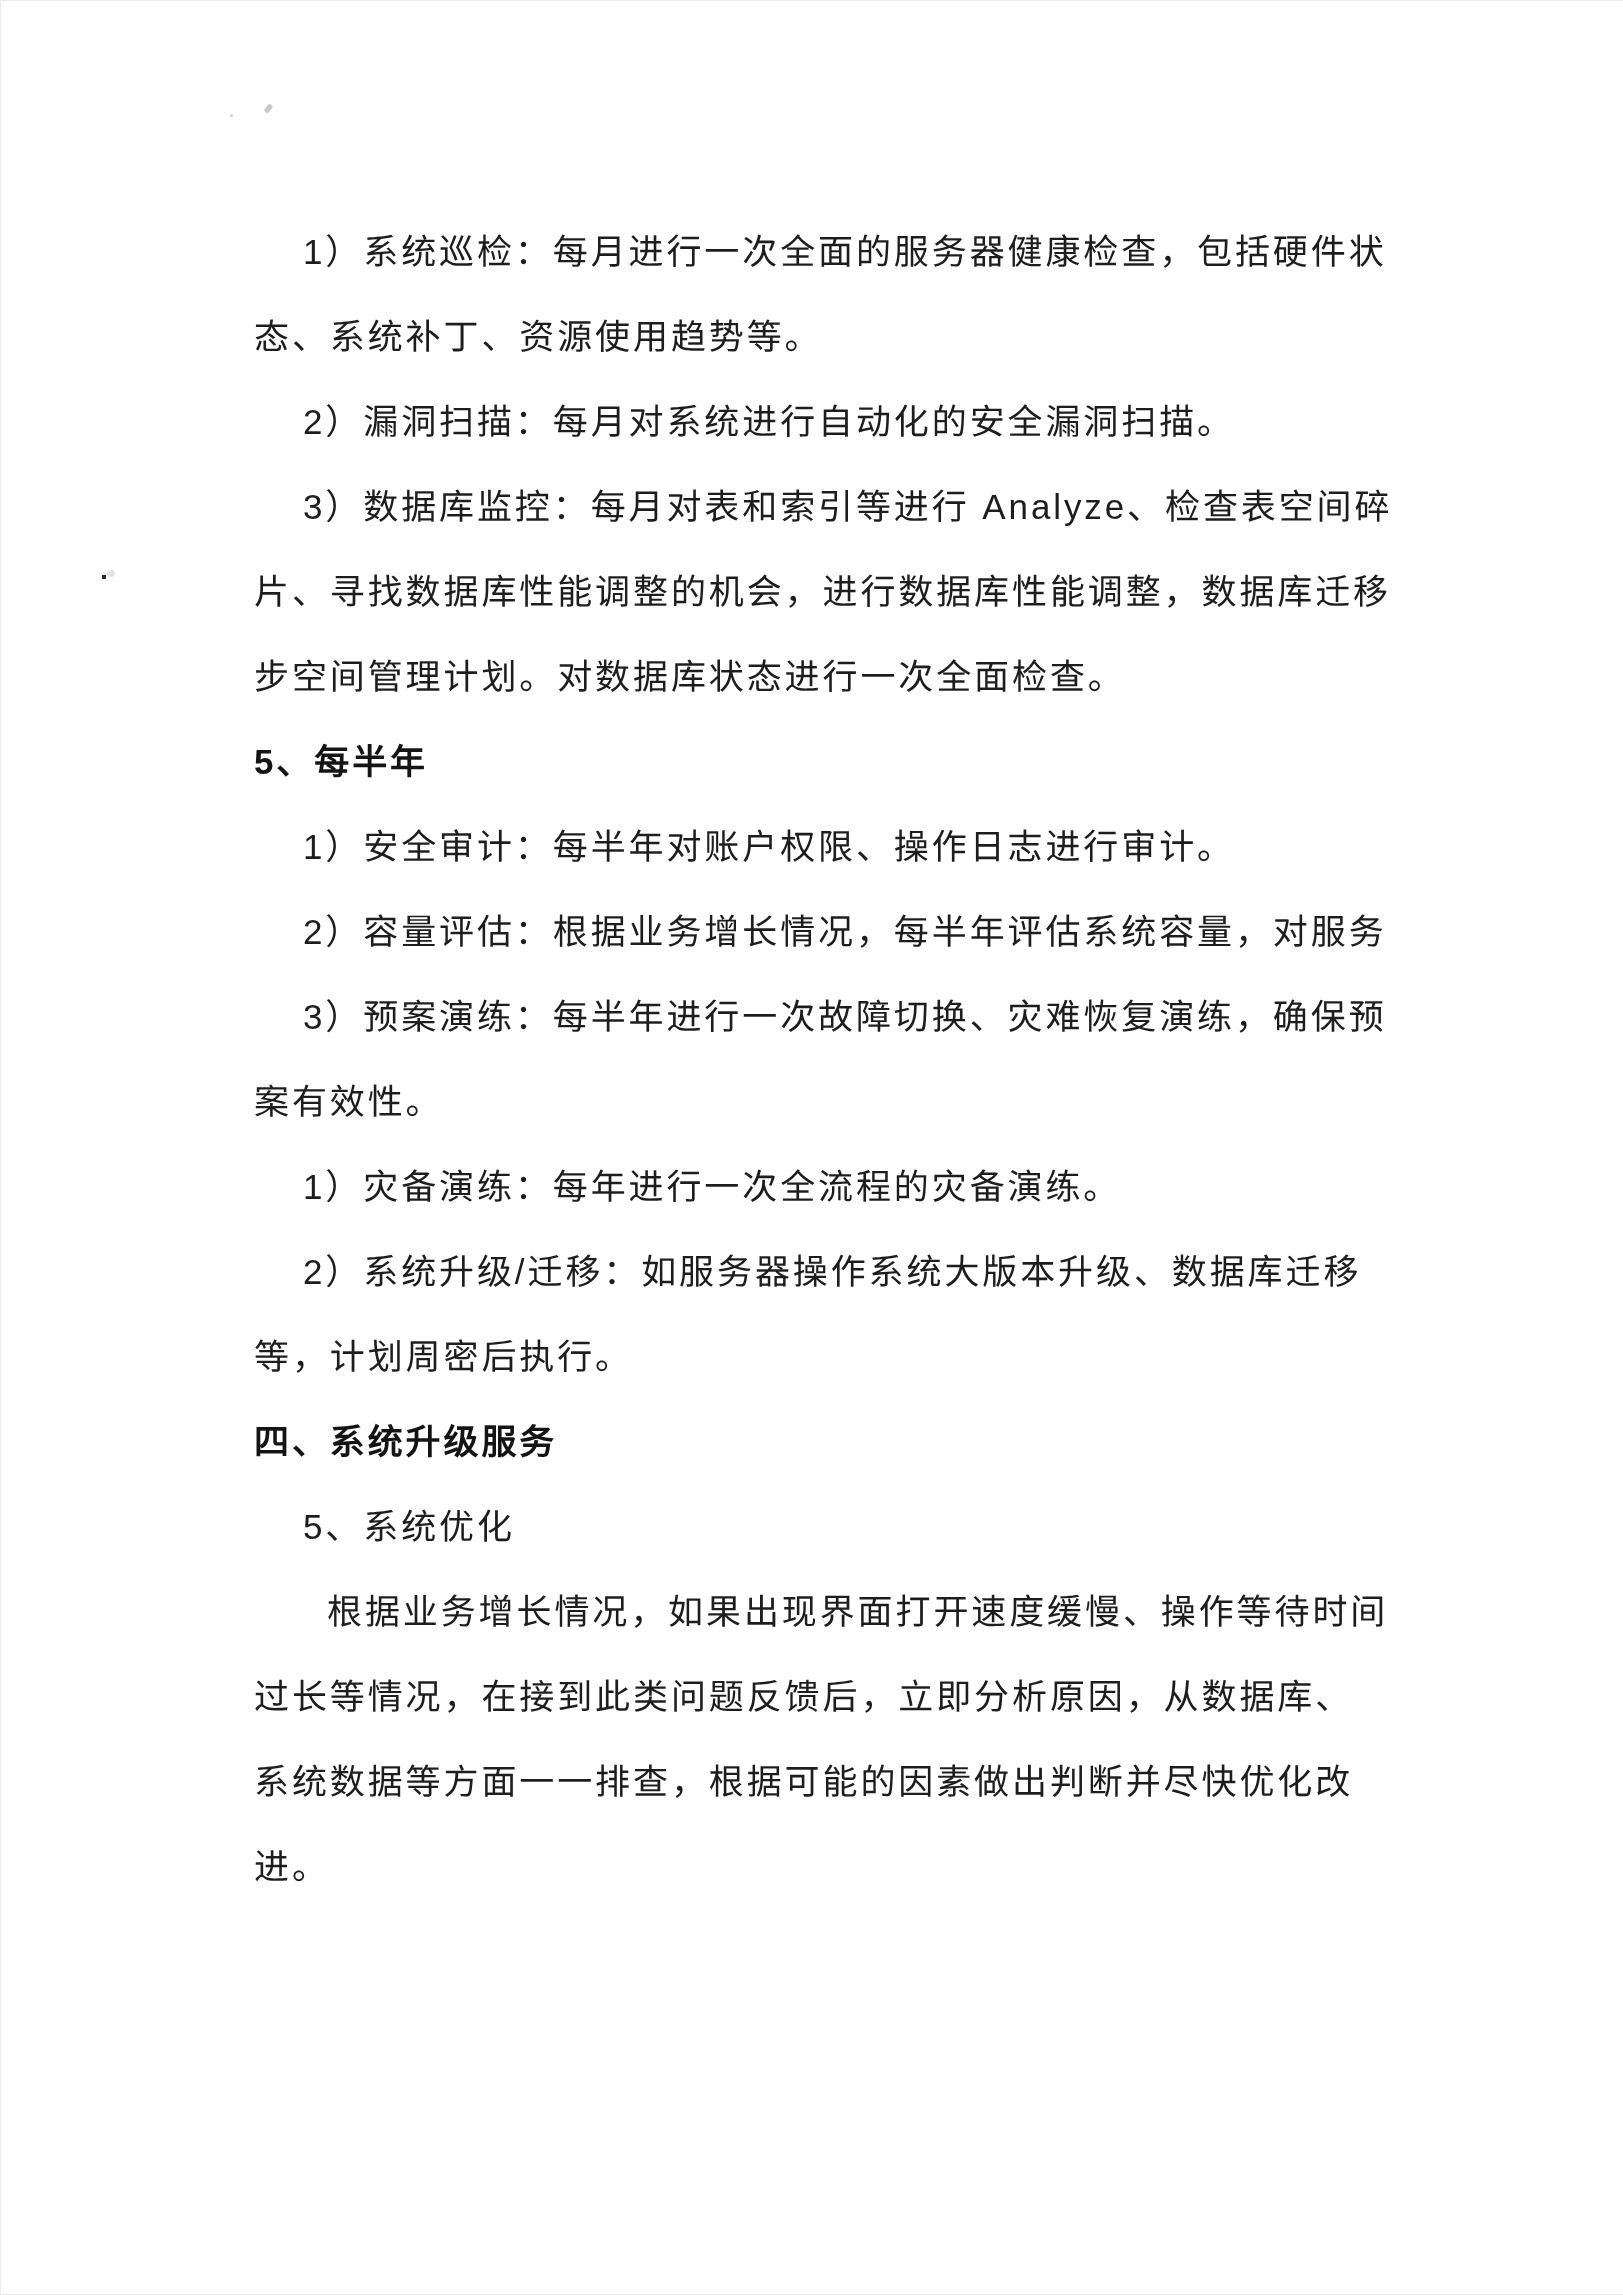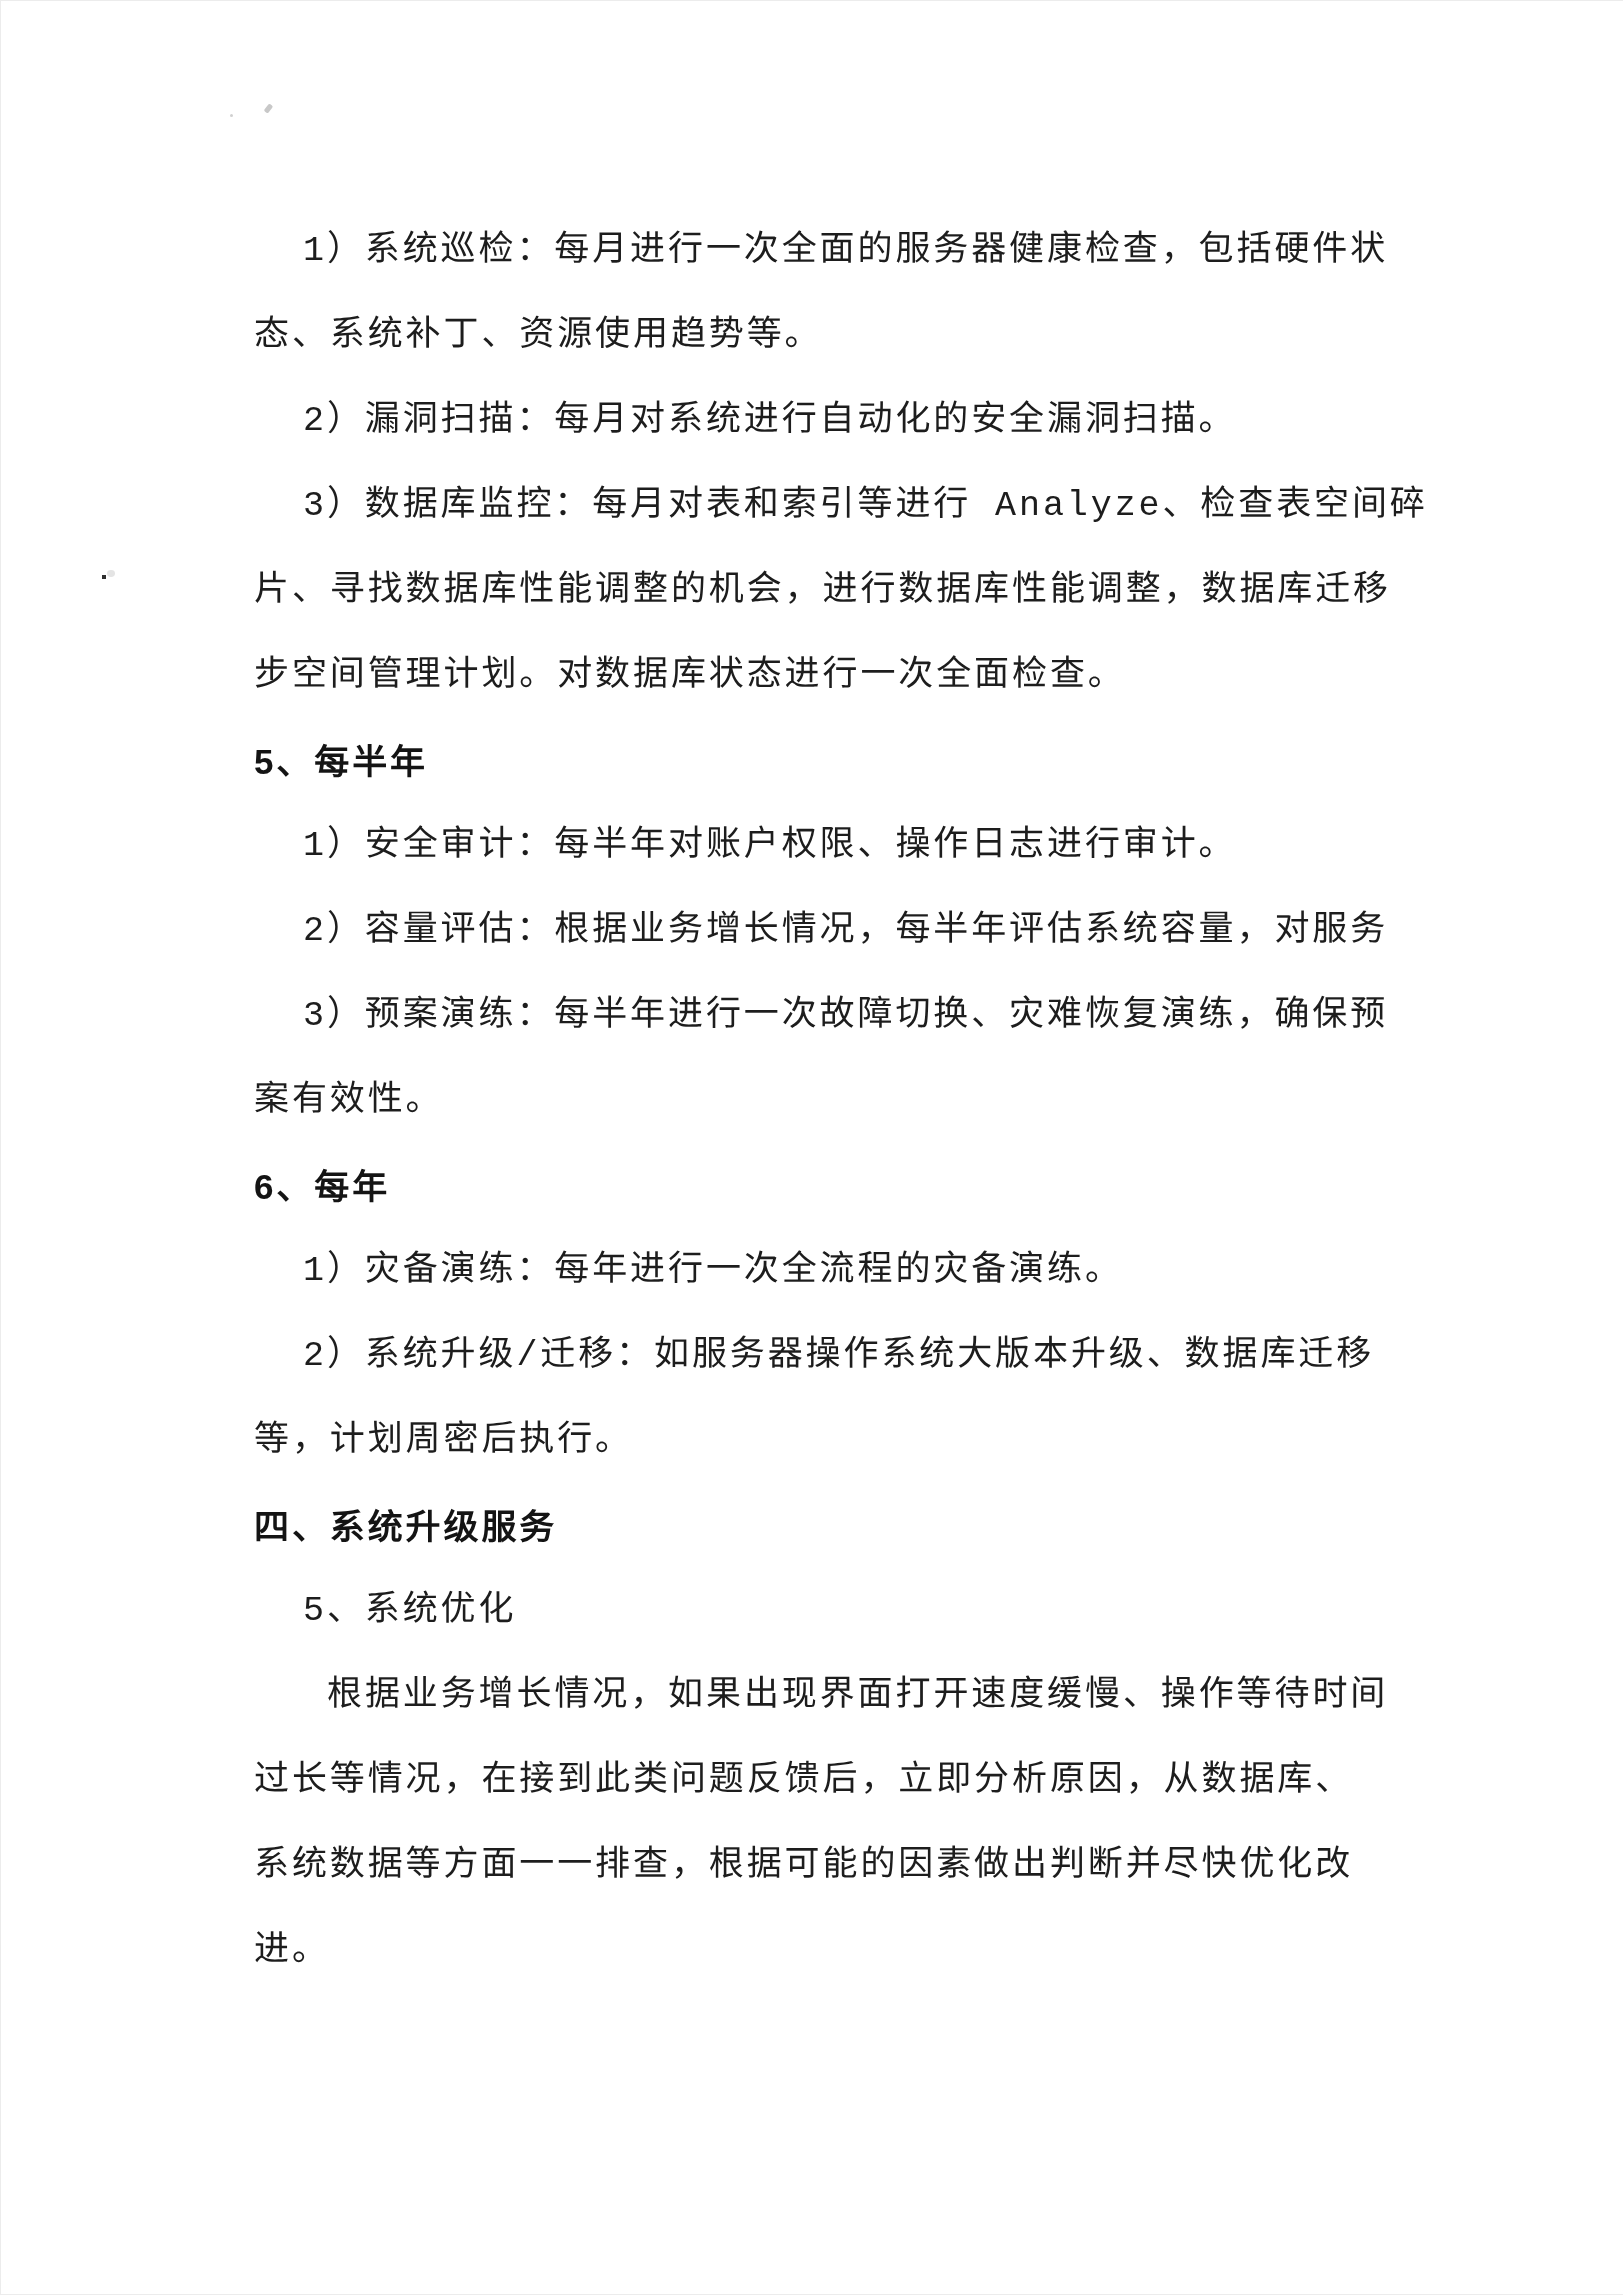--- a/index.html
+++ b/index.html
@@ -23,21 +23,21 @@
     top: 208px;
     width: 1067px;
     color: var(--text-color, #1d1d1d);
   }
   .line {
     height: 85px;
     line-height: 85px;
     font-size: 35px;
     letter-spacing: 2.9px;
     white-space: nowrap;
-    font-family: Liberation Mono, monospace;
+    font-family: Liberation Sans, sans-serif;
     font-weight: 400;
   }
   
   .line.item, .line.subheading {
     text-indent: 49px;
   }
   
   .line.para {
     text-indent: 73px;
   }
@@ -103,21 +103,20 @@
       <div class="line wrap">态、系统补丁、资源使用趋势等。</div>
       <div class="line item">2）漏洞扫描：每月对系统进行自动化的安全漏洞扫描。</div>
       <div class="line item">3）数据库监控：每月对表和索引等进行 Analyze、检查表空间碎</div>
       <div class="line wrap">片、寻找数据库性能调整的机会，进行数据库性能调整，数据库迁移</div>
       <div class="line wrap">步空间管理计划。对数据库状态进行一次全面检查。</div>
       <div class="line heading">5、每半年</div>
       <div class="line item">1）安全审计：每半年对账户权限、操作日志进行审计。</div>
       <div class="line item">2）容量评估：根据业务增长情况，每半年评估系统容量，对服务</div>
       <div class="line item">3）预案演练：每半年进行一次故障切换、灾难恢复演练，确保预</div>
       <div class="line wrap">案有效性。</div>
-      <div class="line heading">6、每年</div>
       <div class="line item">1）灾备演练：每年进行一次全流程的灾备演练。</div>
       <div class="line item">2）系统升级/迁移：如服务器操作系统大版本升级、数据库迁移</div>
       <div class="line wrap">等，计划周密后执行。</div>
       <div class="line heading">四、系统升级服务</div>
       <div class="line subheading">5、系统优化</div>
       <div class="line para">根据业务增长情况，如果出现界面打开速度缓慢、操作等待时间</div>
       <div class="line wrap">过长等情况，在接到此类问题反馈后，立即分析原因，从数据库、</div>
       <div class="line wrap">系统数据等方面一一排查，根据可能的因素做出判断并尽快优化改</div>
       <div class="line wrap">进。</div>
     </div>

